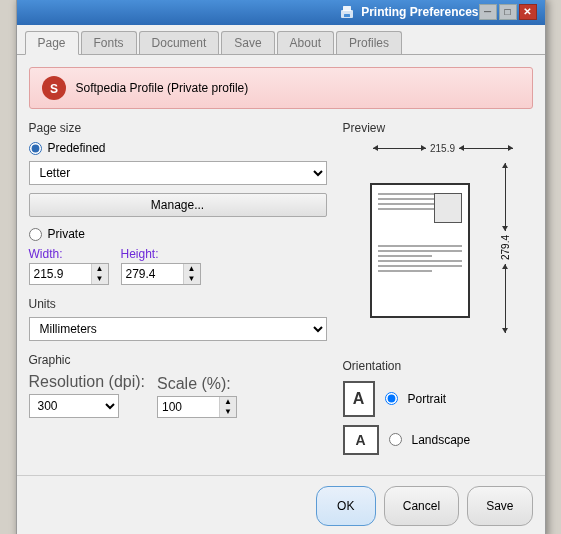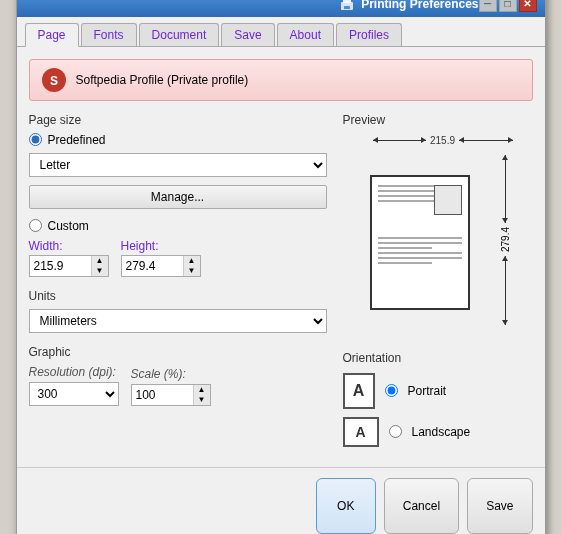--- a/index.html
+++ b/index.html
@@ -63,21 +63,21 @@
       gap: 0;
       border-bottom: 1px solid #aaa;
     }
     .tab {
       padding: 4px 12px;
       border: 1px solid #aaa;
       border-bottom: none;
       background: #e0e0e0;
       cursor: pointer;
       font-size: 12px;
-      color: #6d28d9;
+      color: #737373;
       margin-right: 2px;
       border-radius: 3px 3px 0 0;
     }
     .tab.active {
       background: #f0f0f0;
       border-bottom: 1px solid #f0f0f0;
       margin-bottom: -1px;
       z-index: 1;
       position: relative;
     }
@@ -118,21 +118,21 @@
       width: 190px;
     }
     .section-label {
       font-size: 12px;
       color: #333;
       margin-bottom: 6px;
       font-weight: normal;
     }
     .radio-row {
       display: flex;
-      align-items: center;
+      align-items: flex-end;
       gap: 6px;
       margin-bottom: 6px;
     }
     .radio-row input[type="radio"] {
       accent-color: #2d6bb5;
     }
     .dropdown-row {
       display: flex;
       align-items: center;
       margin-bottom: 8px;
@@ -210,21 +210,21 @@
     .graphic-inner {
       display: flex;
       gap: 12px;
       align-items: flex-end;
     }
     .g-group {
       display: flex;
       flex-direction: column;
       gap: 3px;
     }
-    .g-label { font-size: 12px; color: #555; font-style: italic; }
+    .g-label { font-size: 16px; color: #555; }
     .g-dropdown {
       padding: 3px 4px;
       border: 1px solid #aaa;
       background: white;
       font-size: 12px;
       width: 90px;
       appearance: auto;
     }
     
     .preview-section { }
@@ -371,23 +371,23 @@
     }
     .footer {
       display: flex;
       justify-content: flex-end;
       gap: 8px;
       padding: 10px 12px;
       border-top: 1px solid #ccc;
       background: #f0f0f0;
     }
     .footer-btn {
-      padding: 20px 18px;
+      padding: 12px 18px;
       border: 1px solid #aaa;
-      border-radius: 6px;
+      border-radius: 12px;
       background: linear-gradient(to bottom, #f5f5f5, #e0e0e0);
       font-size: 12px;
       cursor: pointer;
       min-width: 60px;
       text-align: center;
     }
     .footer-btn.ok {
       border-color: #5b9bd5;
       background: linear-gradient(to bottom, #e8f0fa, #d0e4f7);
     }
@@ -452,21 +452,21 @@
             <option>A4</option>
             <option>A3</option>
             <option>Legal</option>
           </select>
         </div>
 
         <button class="manage-btn">Manage...</button>
 
         <div class="radio-row">
           <input type="radio" name="pagesize" id="custom" style="">
-          <label for="custom">Custom</label>
+          <label for="custom">Private</label>
         </div>
 
         <div class="custom-row">
           <div class="wh-group">
             <span class="wh-label">Width:</span>
             <div class="spinner-wrap">
               <input class="spinner-input" type="text" value="215.9" style="">
               <div class="spinner-btns">
                 <button class="spinner-up">▲</button>
                 <button class="spinner-down">▼</button>

